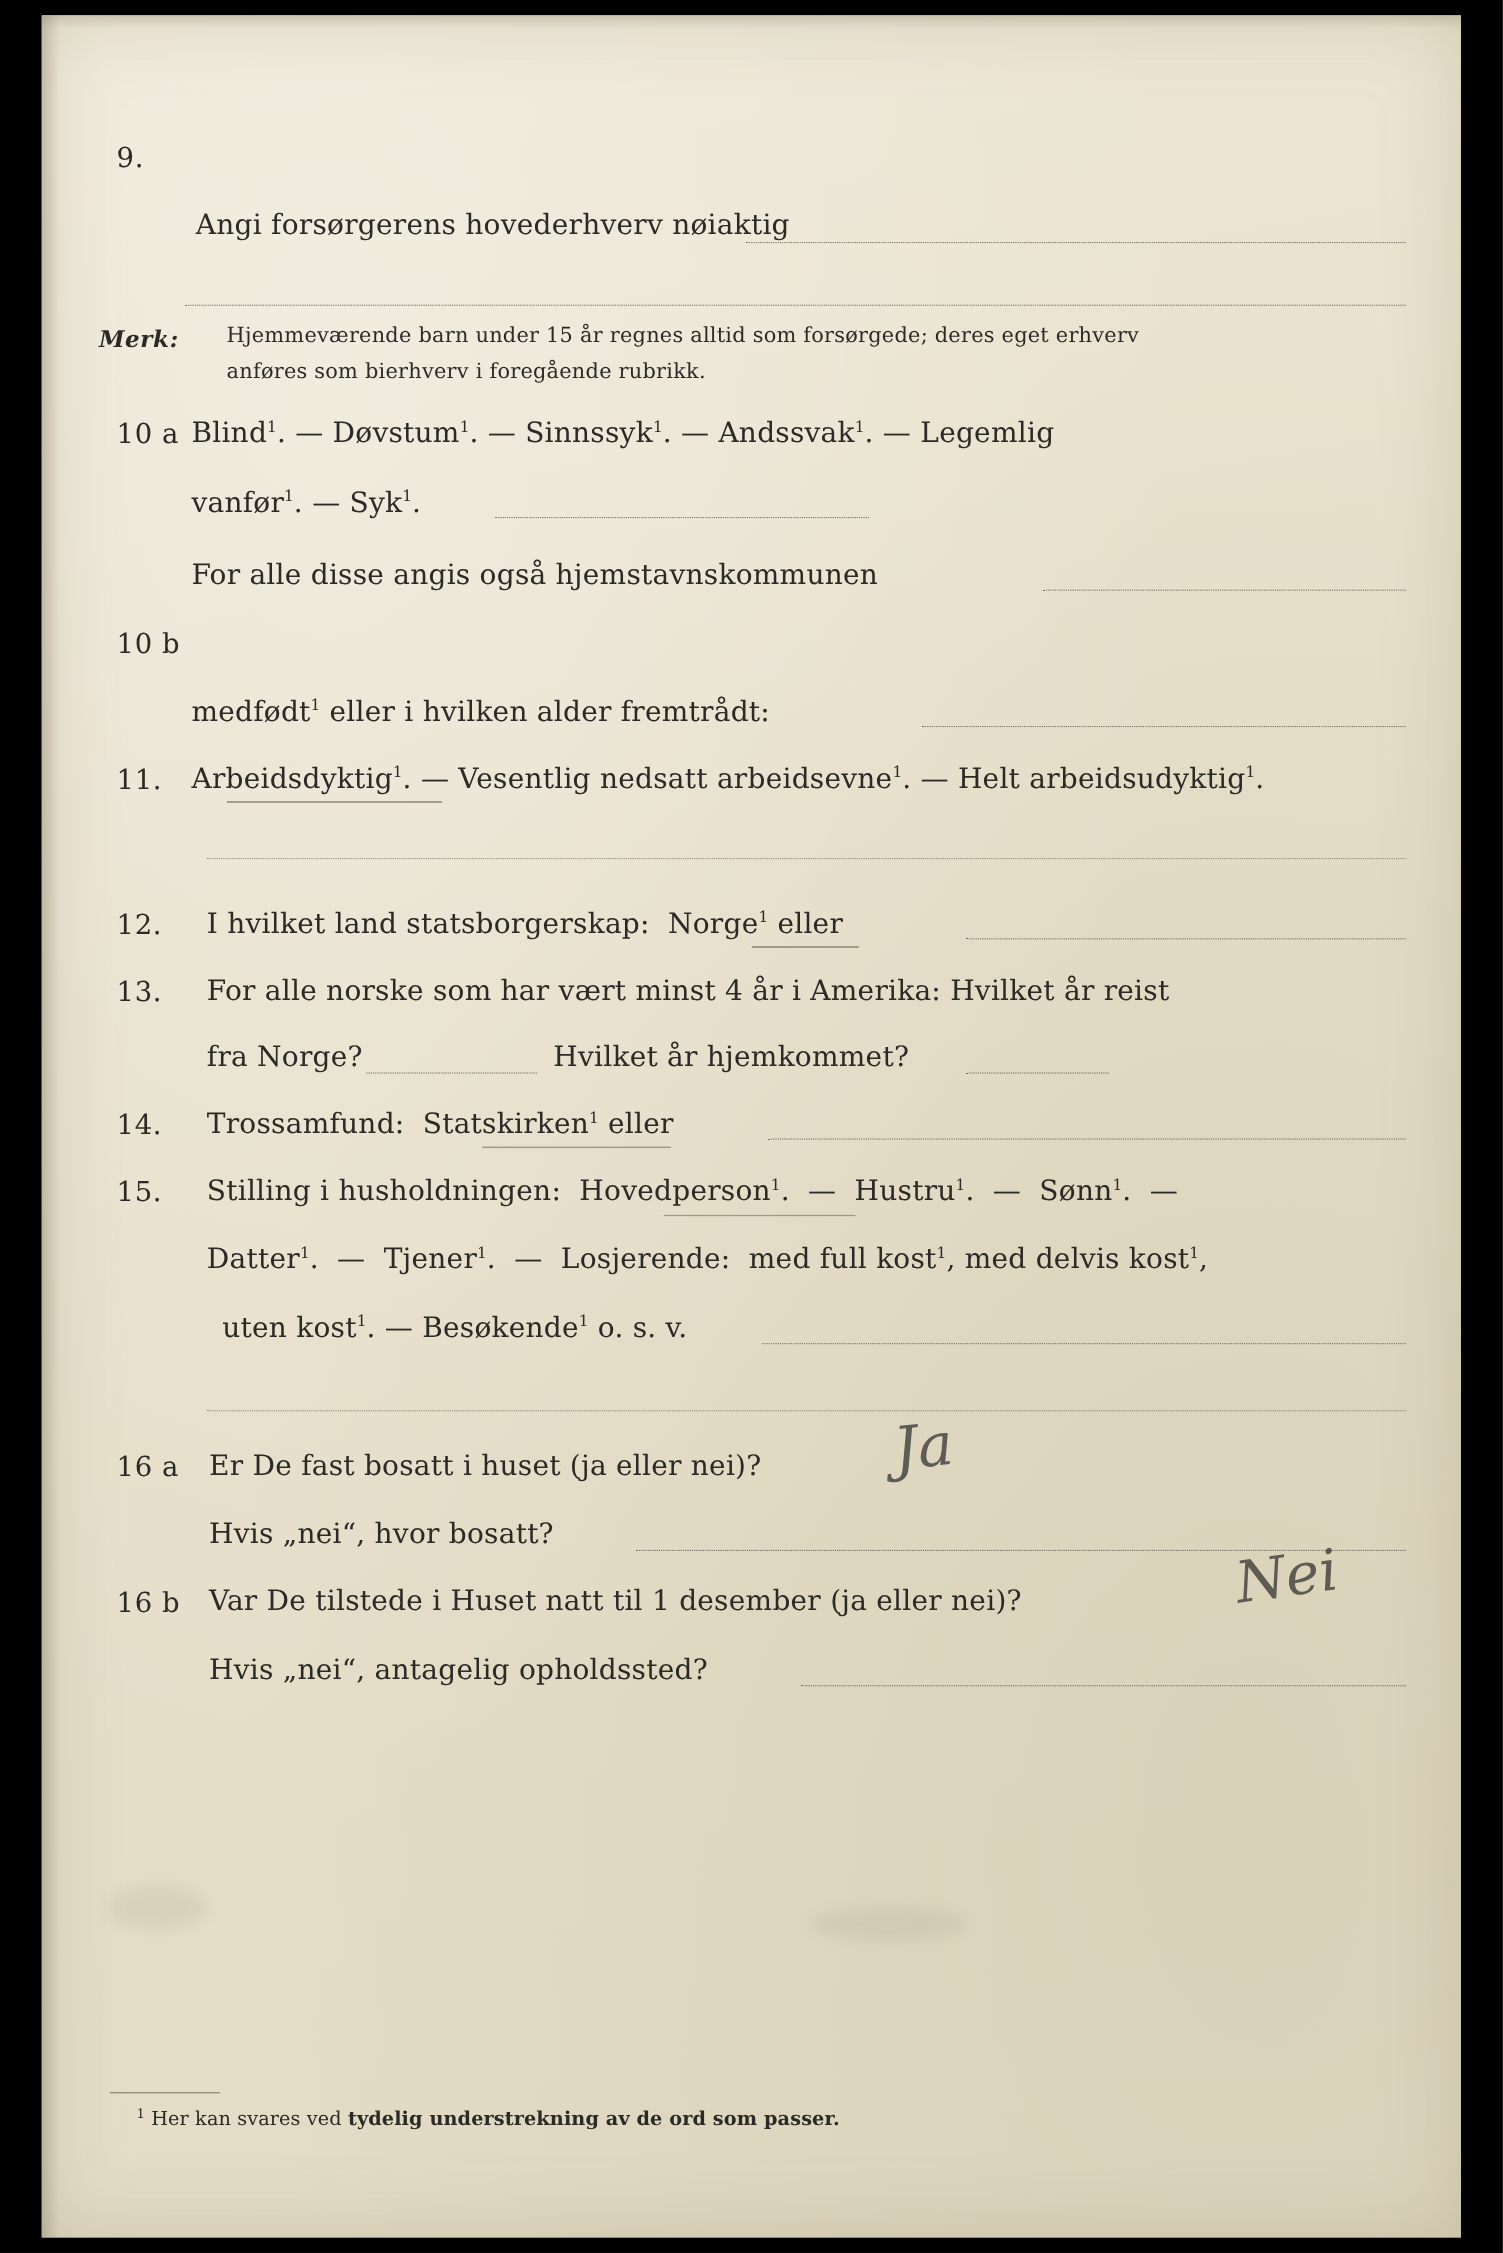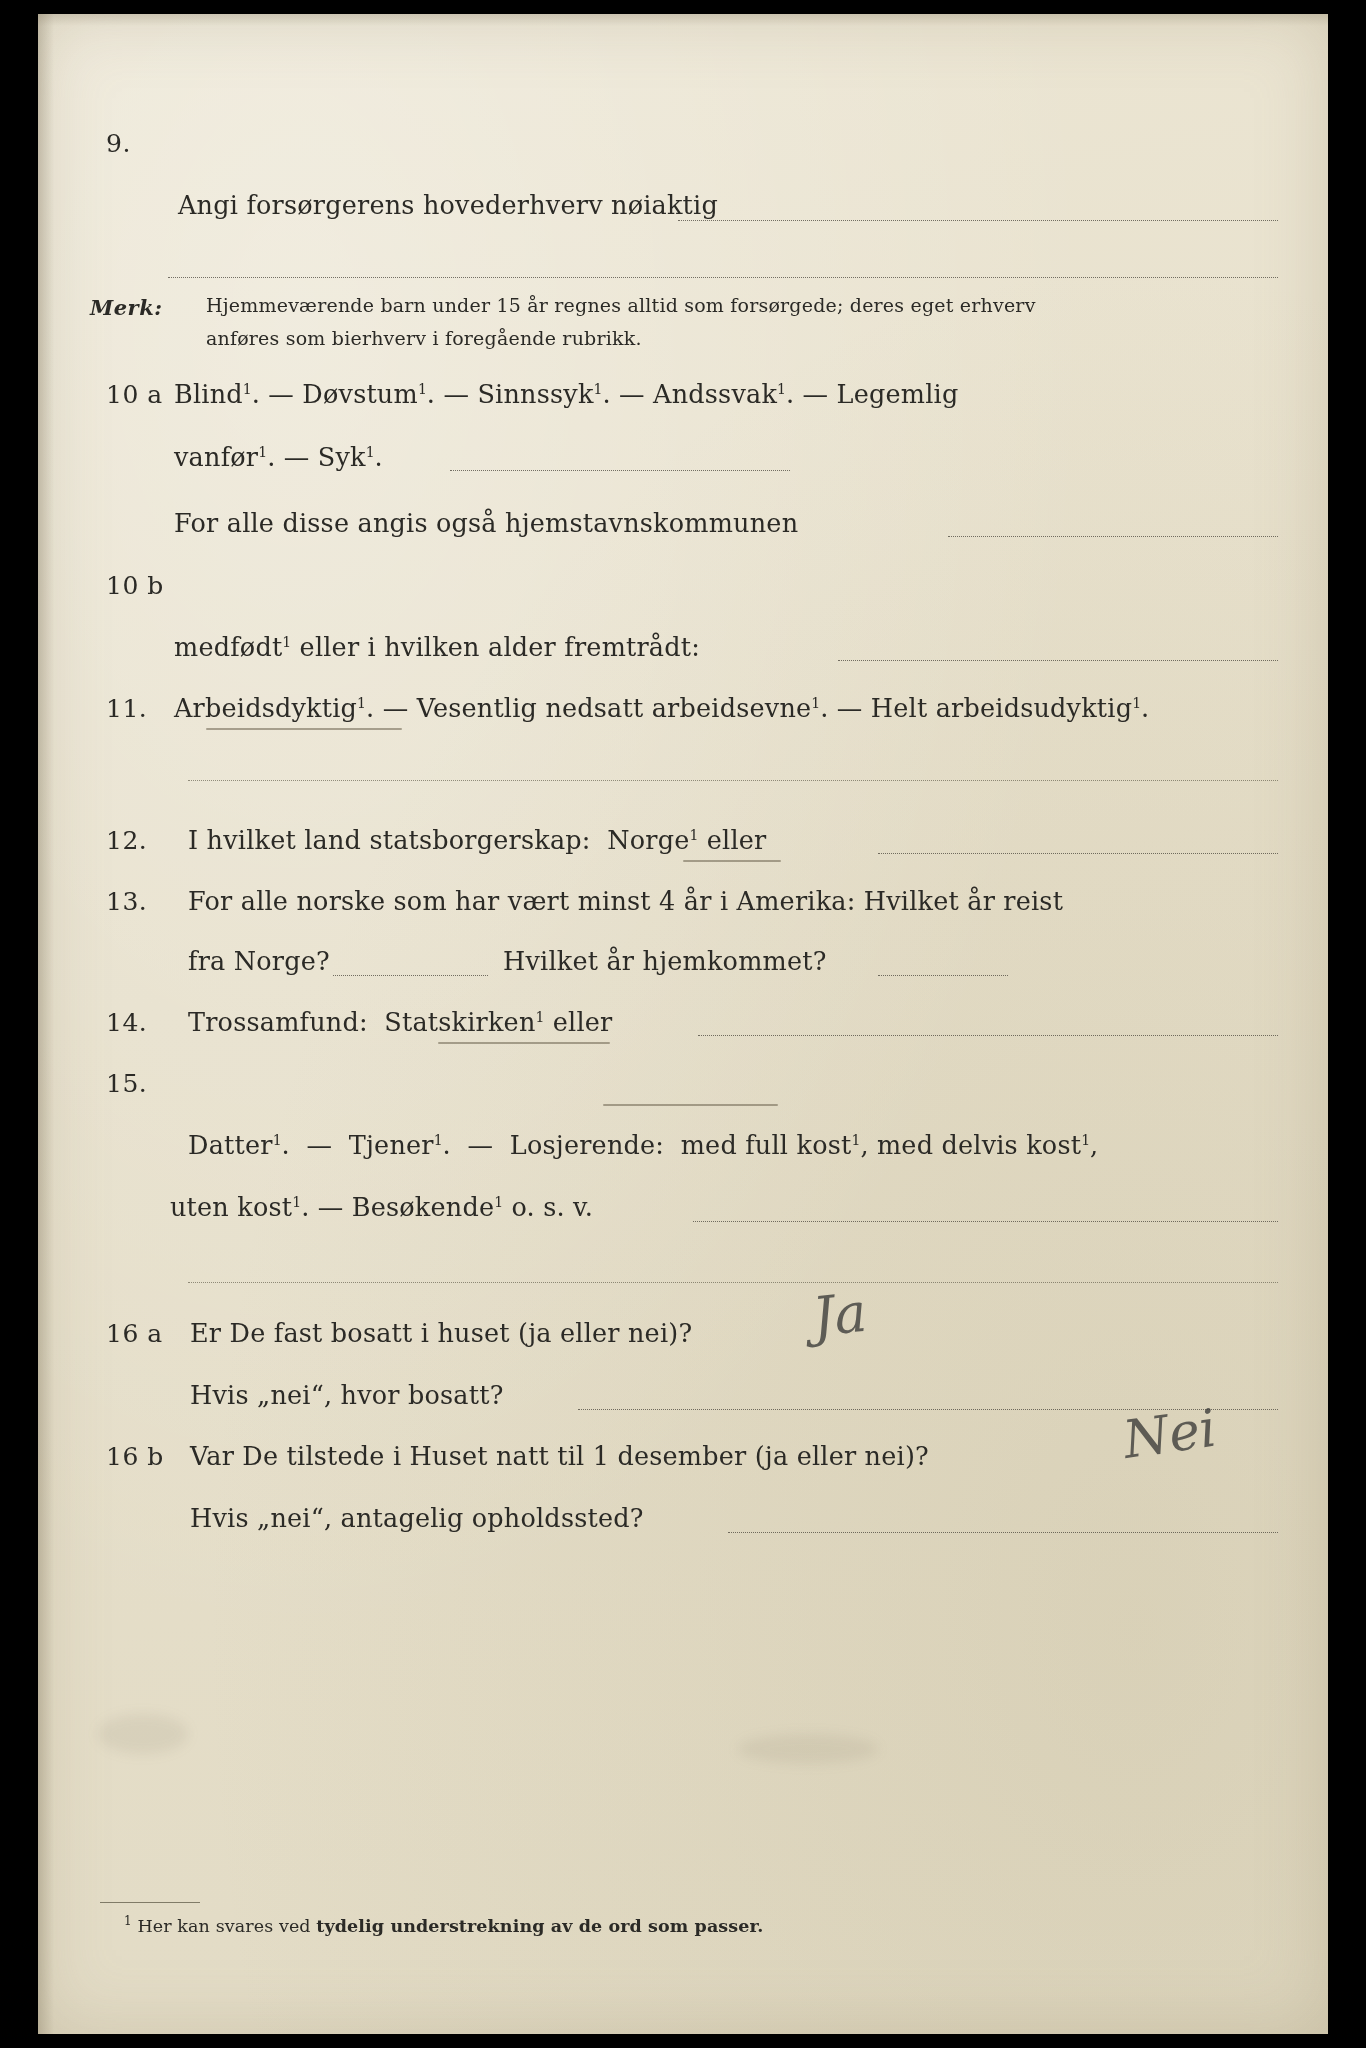--- a/index.html
+++ b/index.html
@@ -170,23 +170,24 @@
     <div class="dots" style="left:295px; top:960px; width:155px;"></div>
     <div class="txt" style="left:465px; top:932px;">Hvilket år hjemkommet?</div>
     <div class="dots" style="left:840px; top:960px; width:130px;"></div>
 
     <div class="num" style="left:68px; top:994px;">14.</div>
     <div class="txt" style="left:150px; top:993px;">Trossamfund:&nbsp; Statskirken<sup class="fn">1</sup> eller</div>
     <div class="uline" style="left:400px; top:1028px; width:172px;"></div>
     <div class="dots" style="left:660px; top:1020px; width:580px;"></div>
 
     <div class="num" style="left:68px; top:1055px;">15.</div>
+    <div class="txt" style="left:150px; top:1054px;">Stilling i husholdningen:&nbsp; Hovedperson<sup class="fn">1</sup>.&nbsp; —&nbsp; Hustru<sup class="fn">1</sup>.&nbsp; —&nbsp; Sønn<sup class="fn">1</sup>.&nbsp; —</div>
     <div class="uline" style="left:565px; top:1090px; width:175px;"></div>
     <div class="txt" style="left:150px; top:1116px;">Datter<sup class="fn">1</sup>.&nbsp; —&nbsp; Tjener<sup class="fn">1</sup>.&nbsp; —&nbsp; Losjerende:&nbsp; med full kost<sup class="fn">1</sup>, med delvis kost<sup class="fn">1</sup>,</div>
-    <div class="txt" style="left:132px; top:1178px;">uten kost<sup class="fn">1</sup>. — Besøkende<sup class="fn">1</sup> o. s. v.</div>
+    <div class="txt" style="left:164px; top:1178px;">uten kost<sup class="fn">1</sup>. — Besøkende<sup class="fn">1</sup> o. s. v.</div>
     <div class="dots" style="left:655px; top:1206px; width:585px;"></div>
 
     <div class="rule dotted" style="left:150px; top:1268px; width:1090px;"></div>
 
     <div class="num" style="left:68px; top:1305px;">16 a</div>
     <div class="txt" style="left:152px; top:1304px;">Er De fast bosatt i huset (ja eller nei)?</div>
     <div class="hand" style="left:778px; top:1272px; font-size:54px; transform: rotate(-6deg);">Ja</div>
     <div class="txt" style="left:152px; top:1366px;">Hvis „nei“, hvor bosatt?</div>
     <div class="dots" style="left:540px; top:1394px; width:700px;"></div>
 

